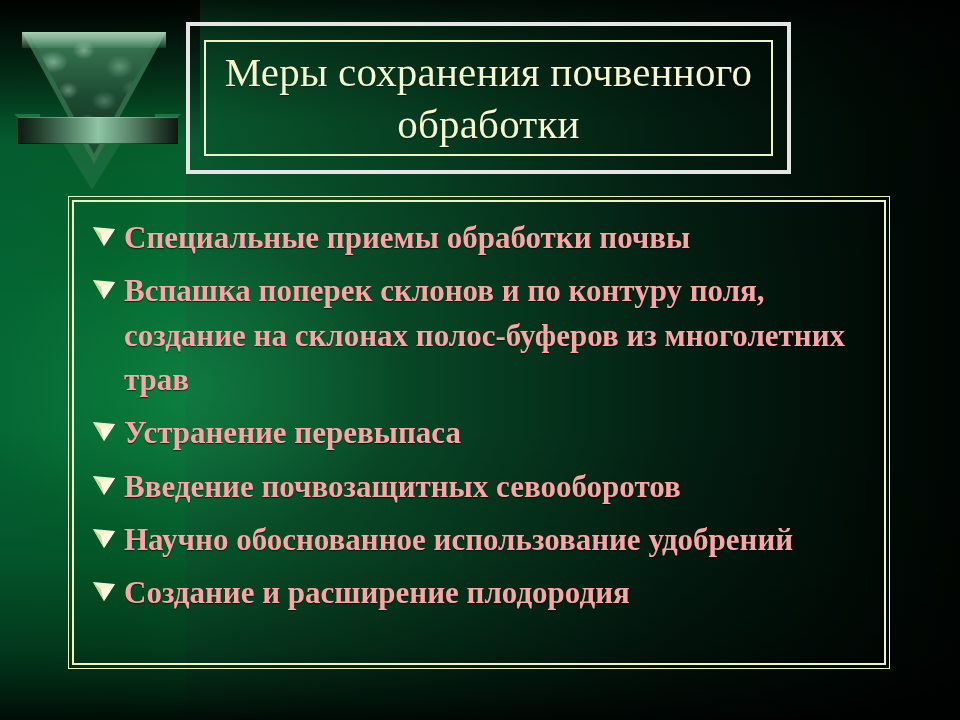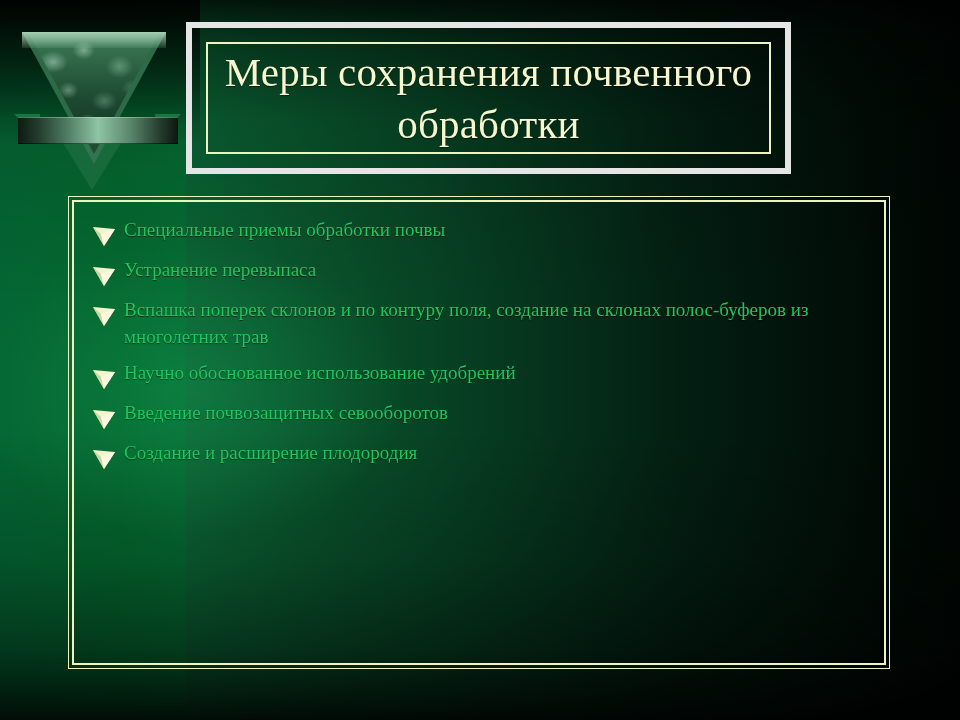--- a/index.html
+++ b/index.html
@@ -145,21 +145,21 @@
     box-shadow: inset 0 1px 0 rgba(220,245,230,0.35), inset 0 -1px 0 rgba(0,0,0,0.5);
   }
 
   
   .title-frame {
     position: absolute;
     left: 186px;
     top: 22px;
     width: 605px;
     height: 152px;
-    border: 6px solid #e5e5e5;
+    border: 4px solid #e5e5e5;
     padding: 14px;
     box-sizing: border-box;
   }
   .title-frame-inner {
     width: 100%;
     height: 100%;
     border: 2px solid #eef3c4;
     box-sizing: border-box;
     display: flex;
     align-items: center;
@@ -204,24 +204,25 @@
     margin: 0 0 9px 0;
   }
   .bullet-marker {
     flex: 0 0 auto;
     width: 32px;
     padding-top: 9px;
     text-align: left;
   }
   .bullet-marker svg { display: block; }
   .bullet-text {
-    color: #22c55e;
-    font-size: 19px;
+    color: #fca5a5;
+    font-size: 31px;
     line-height: 1.43;
     text-shadow: 0 1px 1px rgba(0,0,0,0.55);
+    font-weight: bold;
   }
 </style>
 </head>
 <body>
 
 <div class="slide">
 
   <div class="bg-base"></div>
   <div class="bg-vert"></div>
   <div class="bg-glow"></div>
@@ -261,54 +262,54 @@
   </li>
 
   <li class="bullet">
     <span class="bullet-marker">
       <svg width="24" height="22" viewBox="0 0 24 22" aria-hidden="true">
         <polygon points="1,2 23,4 12,21" fill="#f4f3cd"></polygon>
         <polygon points="1,2 12,21 9,9" fill="#cfd2a2"></polygon>
         <polygon points="9,9 23,4 12,21" fill="#fbfae0"></polygon>
       </svg>
     </span>
+    <span class="bullet-text">Вспашка поперек склонов и по контуру поля, создание на склонах полос-буферов из многолетних трав</span>
+  </li>
+
+  <li class="bullet">
+    <span class="bullet-marker">
+      <svg width="24" height="22" viewBox="0 0 24 22" aria-hidden="true">
+        <polygon points="1,2 23,4 12,21" fill="#f4f3cd"></polygon>
+        <polygon points="1,2 12,21 9,9" fill="#cfd2a2"></polygon>
+        <polygon points="9,9 23,4 12,21" fill="#fbfae0"></polygon>
+      </svg>
+    </span>
     <span class="bullet-text">Устранение перевыпаса</span>
   </li>
 
   <li class="bullet">
     <span class="bullet-marker">
       <svg width="24" height="22" viewBox="0 0 24 22" aria-hidden="true">
         <polygon points="1,2 23,4 12,21" fill="#f4f3cd"></polygon>
         <polygon points="1,2 12,21 9,9" fill="#cfd2a2"></polygon>
         <polygon points="9,9 23,4 12,21" fill="#fbfae0"></polygon>
       </svg>
     </span>
-    <span class="bullet-text">Вспашка поперек склонов и по контуру поля, создание на склонах полос-буферов из многолетних трав</span>
+    <span class="bullet-text">Введение почвозащитных севооборотов</span>
   </li>
 
   <li class="bullet">
     <span class="bullet-marker">
       <svg width="24" height="22" viewBox="0 0 24 22" aria-hidden="true">
         <polygon points="1,2 23,4 12,21" fill="#f4f3cd"></polygon>
         <polygon points="1,2 12,21 9,9" fill="#cfd2a2"></polygon>
         <polygon points="9,9 23,4 12,21" fill="#fbfae0"></polygon>
       </svg>
     </span>
     <span class="bullet-text">Научно обоснованное использование удобрений</span>
-  </li>
-
-  <li class="bullet">
-    <span class="bullet-marker">
-      <svg width="24" height="22" viewBox="0 0 24 22" aria-hidden="true">
-        <polygon points="1,2 23,4 12,21" fill="#f4f3cd"></polygon>
-        <polygon points="1,2 12,21 9,9" fill="#cfd2a2"></polygon>
-        <polygon points="9,9 23,4 12,21" fill="#fbfae0"></polygon>
-      </svg>
-    </span>
-    <span class="bullet-text">Введение почвозащитных севооборотов</span>
   </li>
 
   <li class="bullet">
     <span class="bullet-marker">
       <svg width="24" height="22" viewBox="0 0 24 22" aria-hidden="true">
         <polygon points="1,2 23,4 12,21" fill="#f4f3cd"></polygon>
         <polygon points="1,2 12,21 9,9" fill="#cfd2a2"></polygon>
         <polygon points="9,9 23,4 12,21" fill="#fbfae0"></polygon>
       </svg>
     </span>

